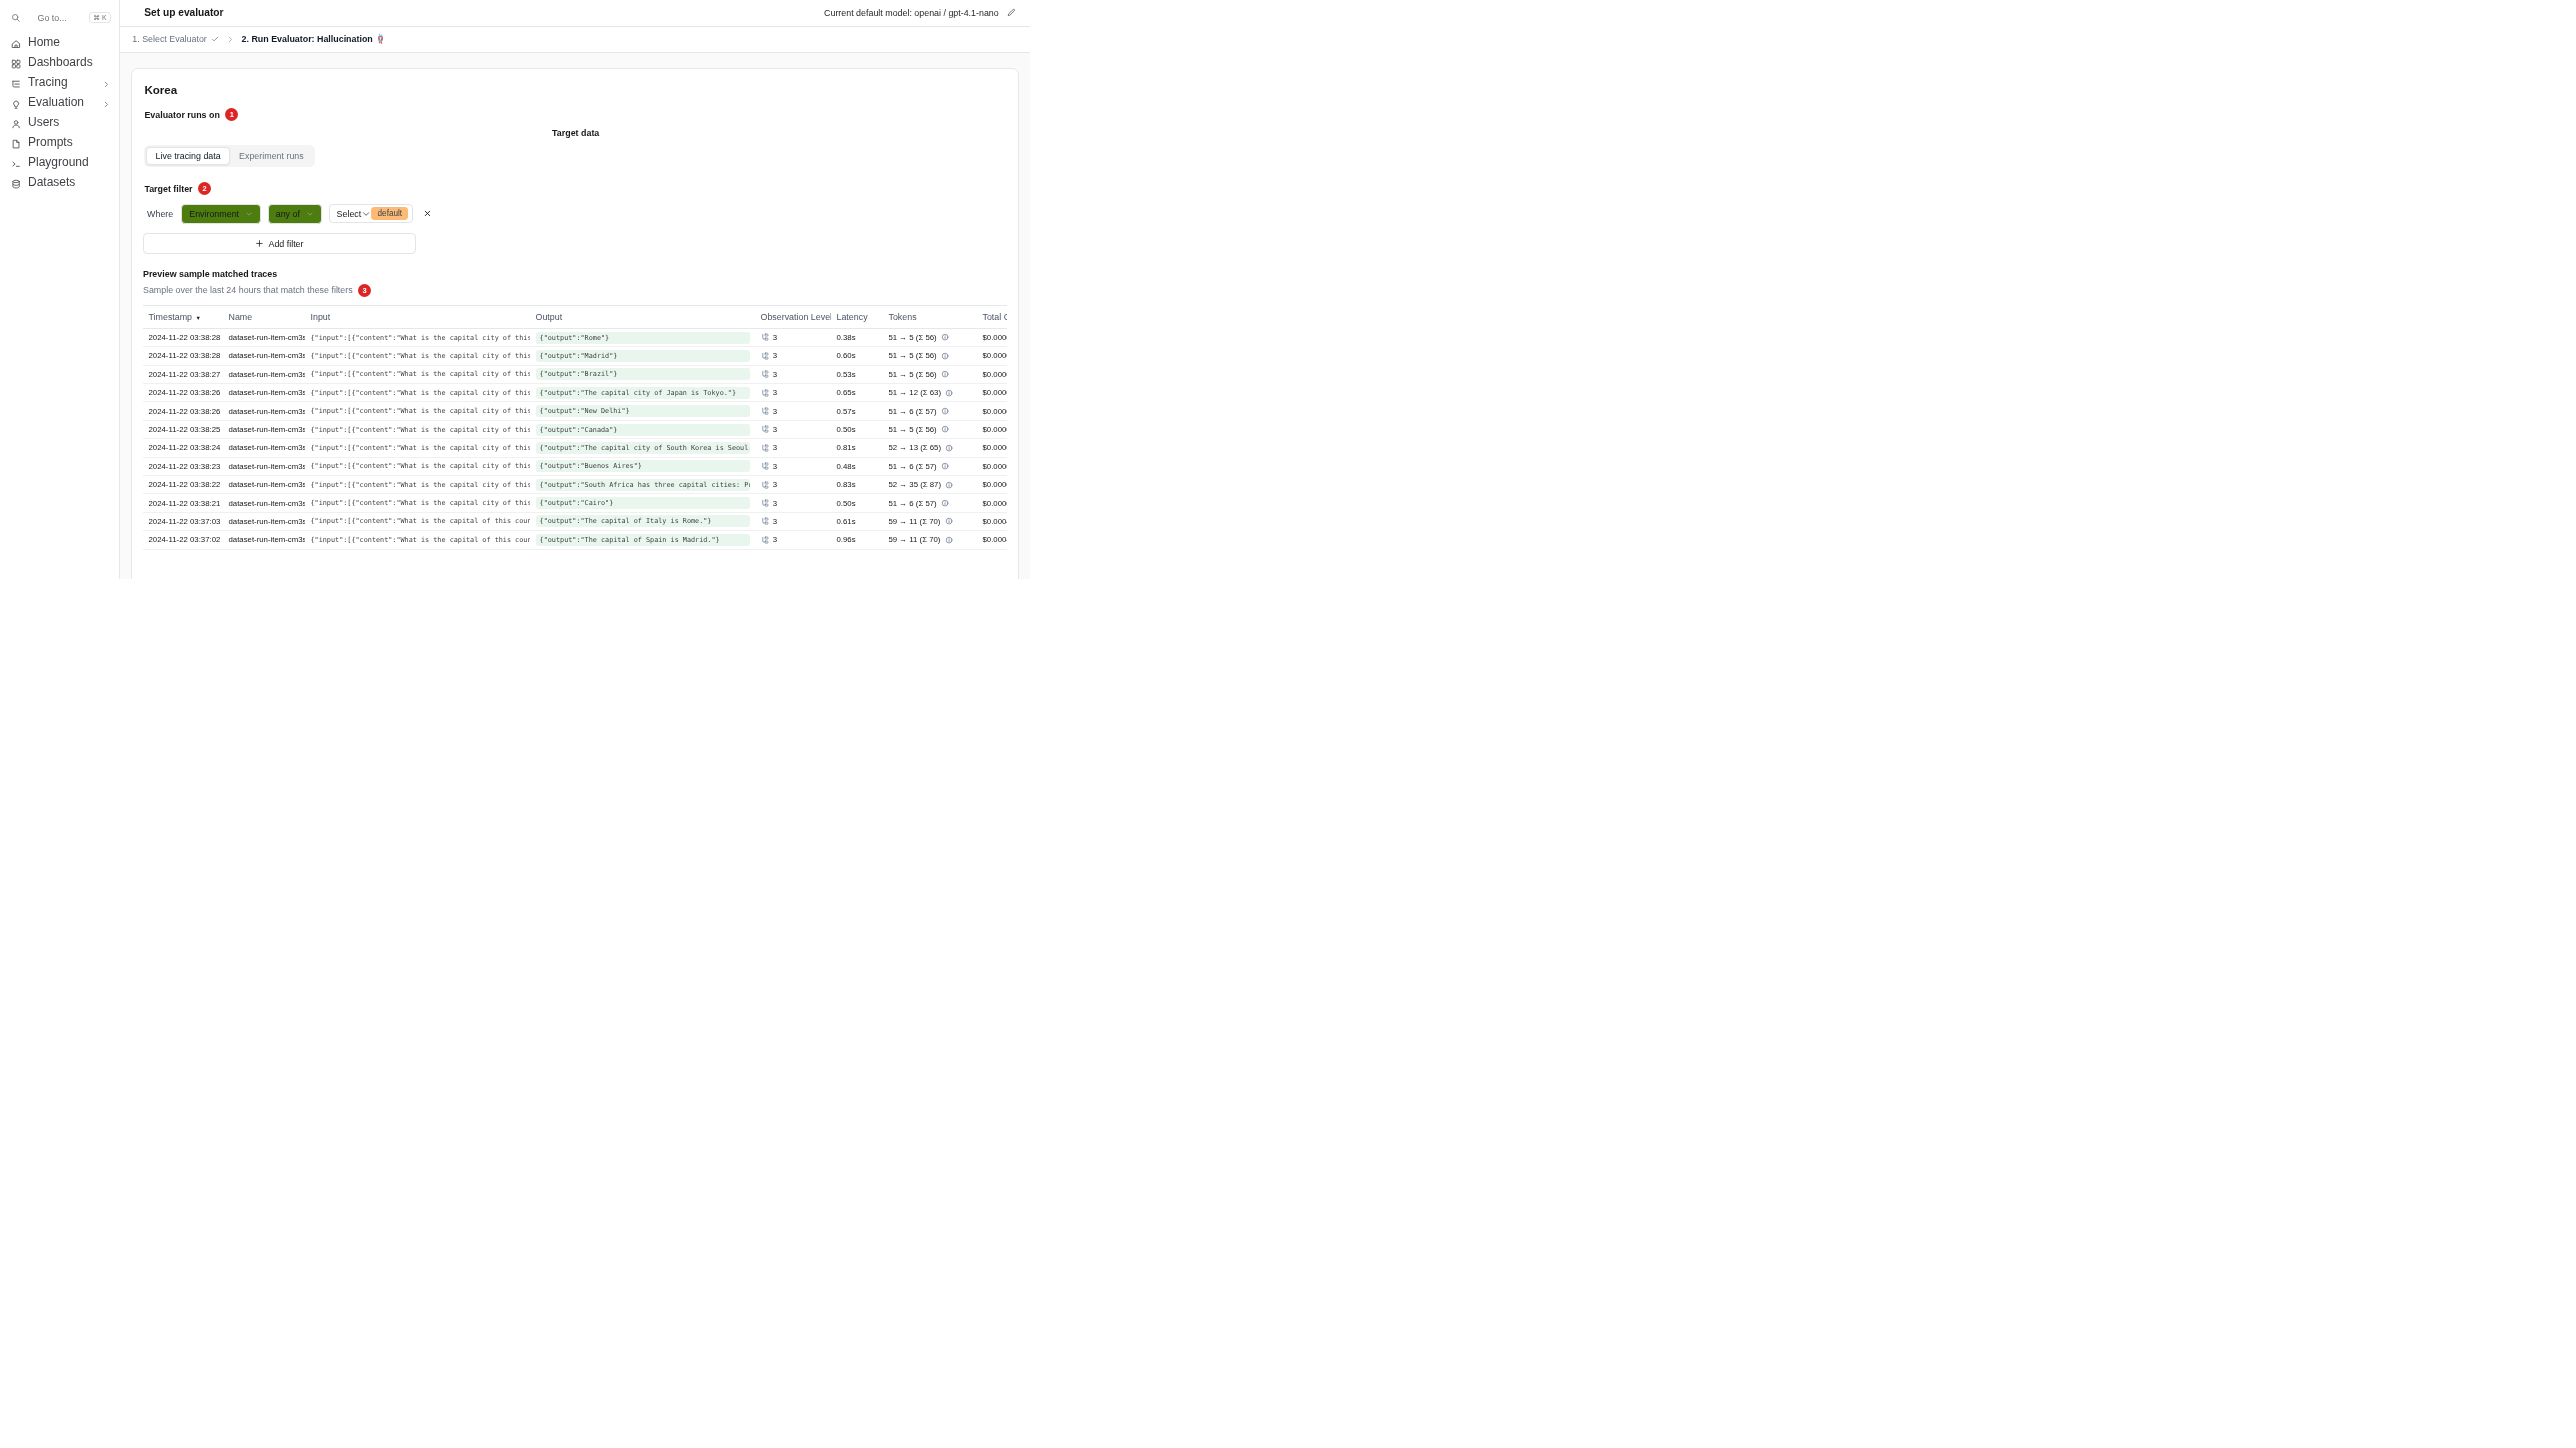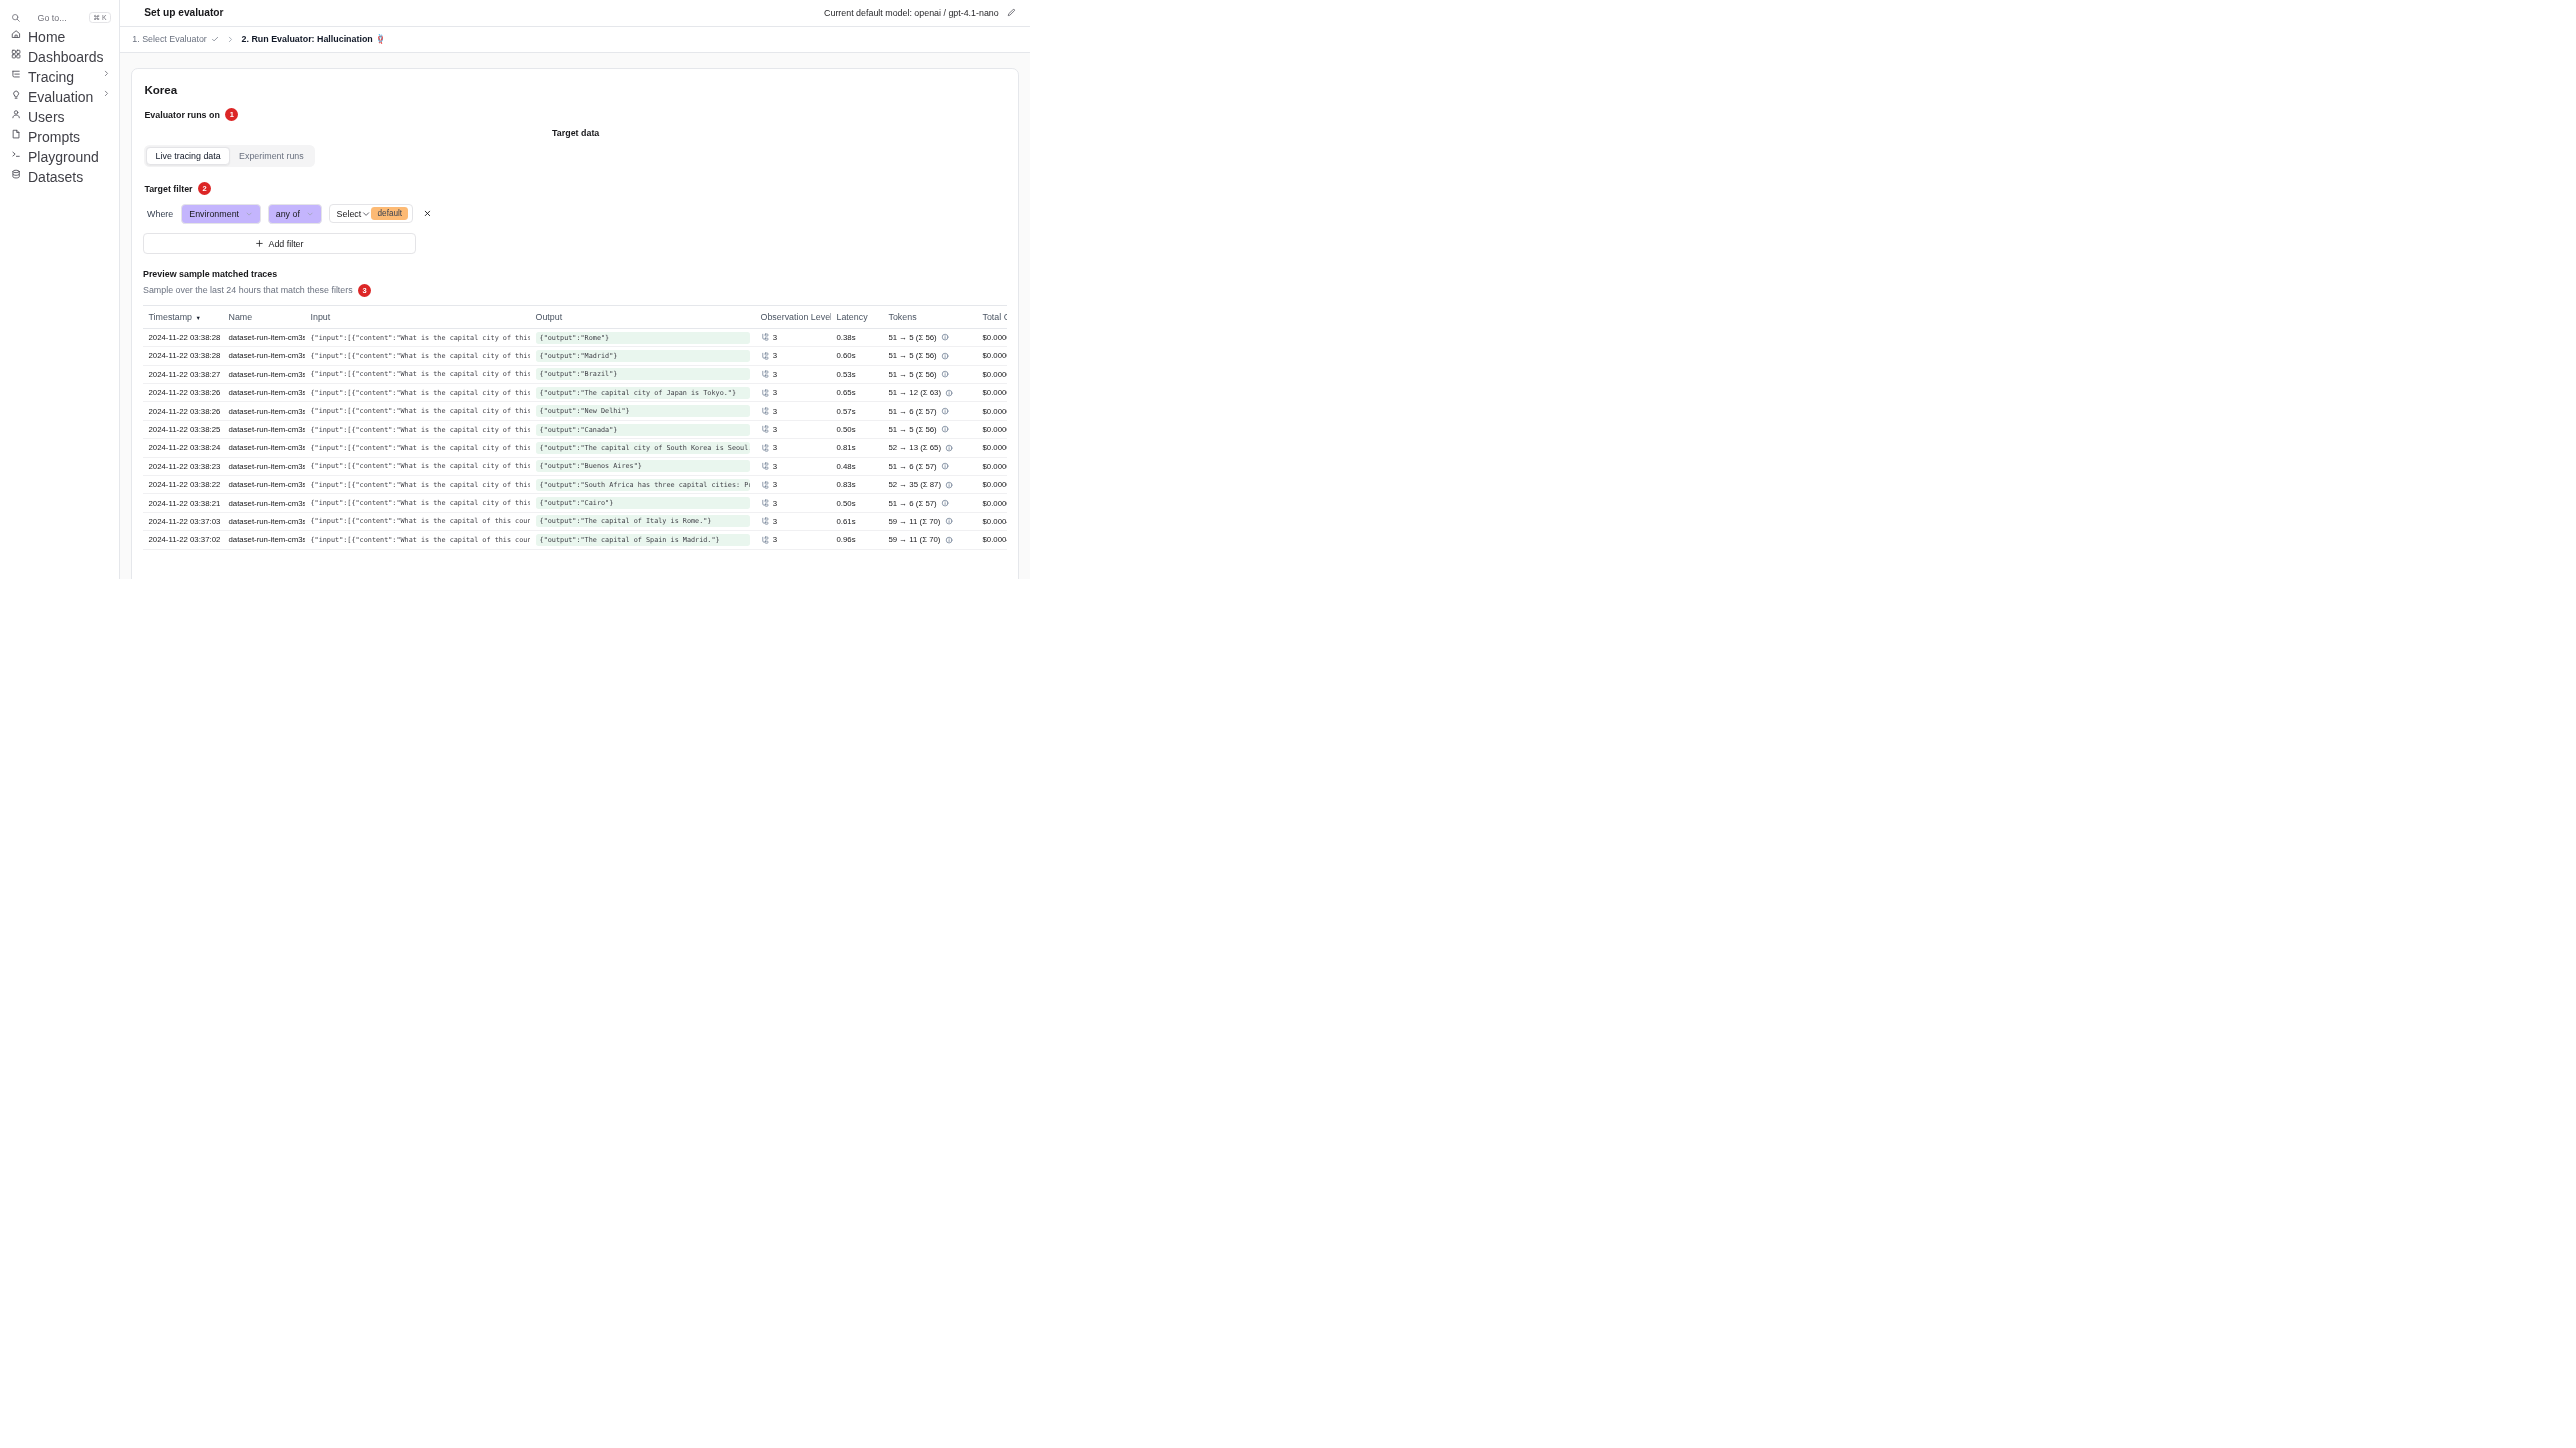--- a/index.html
+++ b/index.html
@@ -12,21 +12,21 @@
   svg { display:block; }
   .icon svg, .nav-icon svg { width:10.2px; height:10.2px; stroke:#52525b; fill:none; stroke-width:1.4; stroke-linecap:round; stroke-linejoin:round; }
 
   .app { display:flex; height:100%; }
 
   
   .sidebar { width:120px; flex-shrink:0; background:#fff; border-right:0.7px solid #e5e7eb; padding-top:6.8px; }
   .goto { display:flex; align-items:center; gap:17px; height:22px; padding:0 8.2px 0 11px; color:#71717a; cursor:pointer; }
   .goto .icon svg { width:9.5px; height:9.5px; stroke:#71717a; }
   .goto kbd { margin-left:auto; border:0.7px solid #e4e4e7; border-radius:3.4px; padding:0.7px 3.4px; font-size:6.8px; color:#71717a; font-family:inherit; background:#fff; }
-  .nav-item { display:flex; align-items:flex-start; gap:6.8px; height:20px; padding:0 8.2px 0 11px; font-size:14px; color:#3f3f46; cursor:pointer; }
+  .nav-item { display:flex; align-items:flex-end; gap:6.8px; height:20px; padding:0 8.2px 0 11px; font-size:12px; color:#3f3f46; cursor:pointer; }
   .nav-chevron svg { width:8.9px; height:8.9px; stroke:#71717a; fill:none; stroke-width:1.5; stroke-linecap:round; stroke-linejoin:round; }
   .nav-chevron { margin-left:auto; }
 
   
   .main { flex:1; min-width:0; display:flex; flex-direction:column; background:#fafafa; }
   .topbar { height:26.6px; flex-shrink:0; background:#fff; border-bottom:0.7px solid #e5e7eb; display:flex; align-items:center; padding:0 12.3px; }
   .topbar h1 { margin:12px; font-size:10.2px; font-weight:700; }
   .model { margin-left:auto; display:flex; align-items:center; gap:6.1px; font-size:8.9px; color:#27272a; }
   .icon-btn { border:none; background:transparent; padding:2px; cursor:pointer; }
   .icon-btn svg { width:8.9px; height:8.9px; stroke:#52525b; fill:none; stroke-width:1.4; stroke-linecap:round; stroke-linejoin:round; }
@@ -52,21 +52,21 @@
 
   .mt18 { margin-top:2px;justify-content:center; }
   .mt22 { margin-top:15px; }
 
   .segmented { display:inline-flex; background:#f4f4f5; border-radius:5.5px; padding:2px; margin-left:1.4px; }
   .seg { font-size:8.9px; padding:3.4px 8.2px; border-radius:4.1px; color:#6b7280; cursor:pointer; border:0.7px solid transparent; background:transparent; font-family:inherit; }
   .seg.active { background:#fff; color:#111827; border:0.7px solid #e4e4e7; box-shadow:0 0.7px 1.4px rgba(0,0,0,.05); }
 
   .filter-row { display:flex; align-items:center; gap:6.8px; margin:8.2px 0 0 4.1px; }
   .where { color:#374151; margin-right:1.4px; }
-  .select { display:flex; align-items:center; gap:6.1px; border:0.7px solid #e4e4e7; border-radius:4.1px; padding:4.1px 6.8px; background:#c4b5fd; cursor:pointer; color:#18181b; }
+  .select { display:flex; align-items:center; gap:6.1px; border:0.7px solid #e4e4e7; border-radius:4.1px; padding:4.1px 6.8px; background:#4d7c0f; cursor:pointer; color:#18181b; }
   .select .icon svg { width:8.2px; height:8.2px; stroke:#9ca3af; }
   .value-group { display:flex; align-items:center; gap:0; border:0.7px solid #e4e4e7; border-radius:4px; padding:2px 4.1px 2px 6.8px; background:#fff; cursor:pointer; }
   .chip { background:#fdba74; border-radius:3.4px; padding:2px 6.1px; font-size:8.2px; color:#374151; }
   .x-btn { padding:2.7px; cursor:pointer; border:none; background:transparent; }
   .x-btn svg { width:8.9px; height:8.9px; stroke:#18181b; fill:none; stroke-width:1.6; stroke-linecap:round; }
 
   .add-filter { margin-top:9.5px; width:273px; height:20.4px; border:0.7px solid #e4e4e7; border-radius:4.1px; background:#fff; display:flex; align-items:center; justify-content:center; gap:4.1px; font-size:8.9px; color:#18181b; cursor:pointer; font-family:inherit; }
   .add-filter .icon svg { width:8.9px; height:8.9px; stroke:#18181b; }
 
   .preview-title { margin:15px 0 0 0; font-size:8.9px; font-weight:600; }

